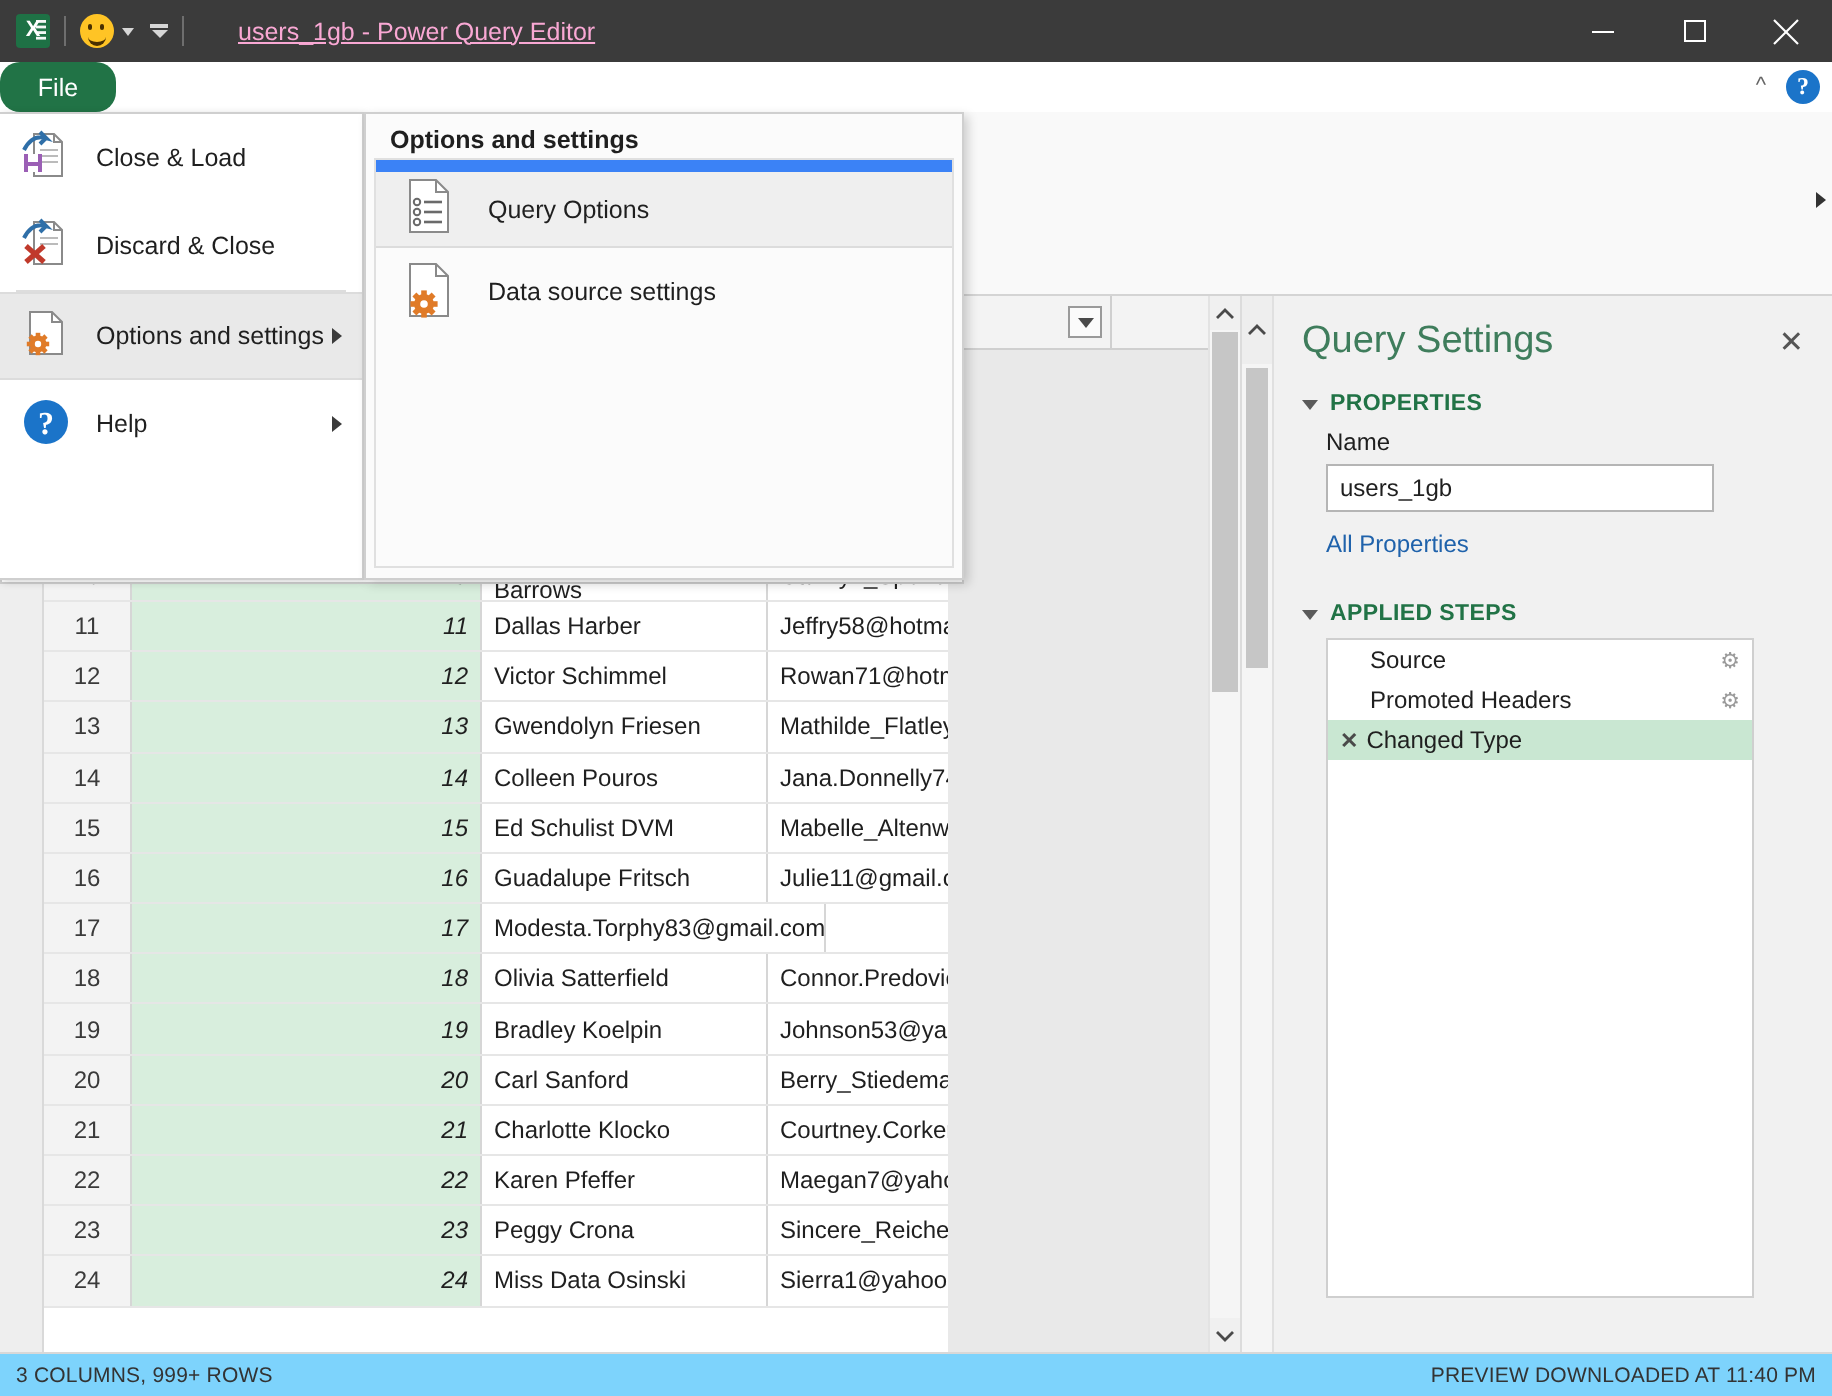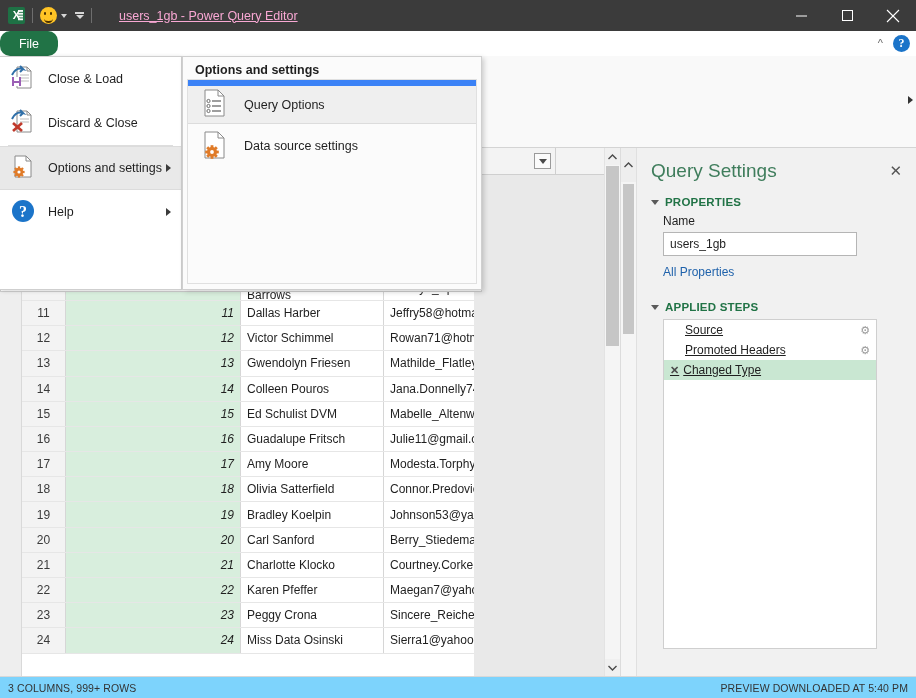--- a/index.html
+++ b/index.html
@@ -270,21 +270,21 @@
   }
   .qs-link { margin:9px 0 0 12px; color:#1f62ab; font-size:12px; }
   .steps-box {
     margin-left:12px; margin-top:6px; width:214px; height:330px;
     background:#ffffff; border:1px solid #cfcfcf;
   }
   .step {
     height:20px; display:flex; align-items:center; justify-content:space-between;
     padding: 0 6px 0 6px; font-size:12px; color:#1f1f1f;
   }
-  .step .lbl { display:flex; align-items:center; gap:4px;text-decoration:underline; }
+  .step .lbl { display:flex; align-items:center; gap:4px; }
   .step.selected { background:#c9e7d2; }
   .step .gear { color:#9a9a9a; font-size:11px; }
   .step .xm { color:#4a4a4a; font-size:11px; font-weight:bold; }
 
   
   .statusbar {
     position:absolute; left:0; right:0; bottom:0; height:22px;
     background:#7dd3fc; border-top:1px solid #d8d8d8;
     display:flex; align-items:center; justify-content:space-between;
     padding: 0 8px;
@@ -592,21 +592,20 @@
             </div>
             <div class="datarow">
               <div class="cell-rownum">16</div>
               <div class="cell-id">16</div>
               <div class="cell-name">Guadalupe Fritsch</div>
               <div class="cell-email">Julie11@gmail.com</div>
             </div>
             <div class="datarow">
               <div class="cell-rownum">17</div>
               <div class="cell-id">17</div>
-              <div class="cell-name">Amy Moore</div>
               <div class="cell-email">Modesta.Torphy83@gmail.com</div>
             </div>
             <div class="datarow">
               <div class="cell-rownum">18</div>
               <div class="cell-id">18</div>
               <div class="cell-name">Olivia Satterfield</div>
               <div class="cell-email">Connor.Predovic72@yahoo.com</div>
             </div>
             <div class="datarow">
               <div class="cell-rownum">19</div>
@@ -717,21 +716,21 @@
               <span>Changed Type</span>
             </span>
           </div>
         </div>
     </div>
   </div>
 </div>
 
 <div class="statusbar">
   <span>3 COLUMNS, 999+ ROWS</span>
-  <span>PREVIEW DOWNLOADED AT 5:40 PM</span>
+  <span>PREVIEW DOWNLOADED AT 11:40 PM</span>
 </div>
 
 <div class="menu-backdrop"></div>
 
 <div class="filemenu" id="file-menu">
     <div class="fm-item">
       <span><svg width="26" height="26" viewBox="0 0 26 26">
           <path d="M7 2 h10 l4 4 v17 h-14 z" fill="#fff" stroke="#8a8a8a"></path>
           <path d="M17 2 v4 h4" fill="none" stroke="#8a8a8a"></path>
           <line x1="10" y1="10" x2="19" y2="10" stroke="#bbb"></line>

